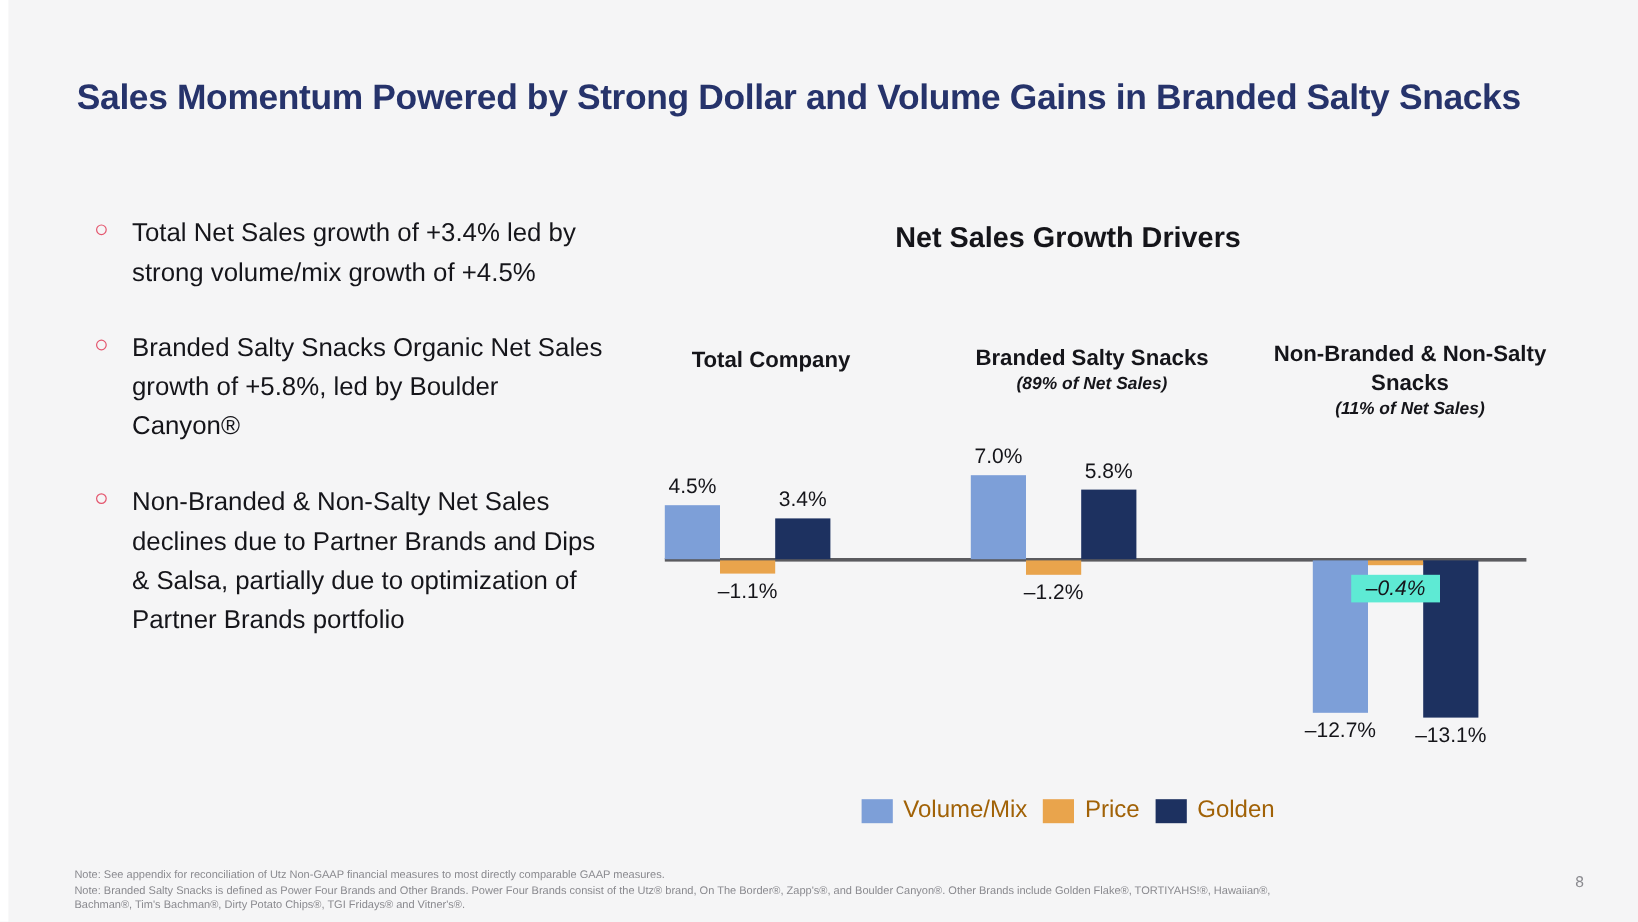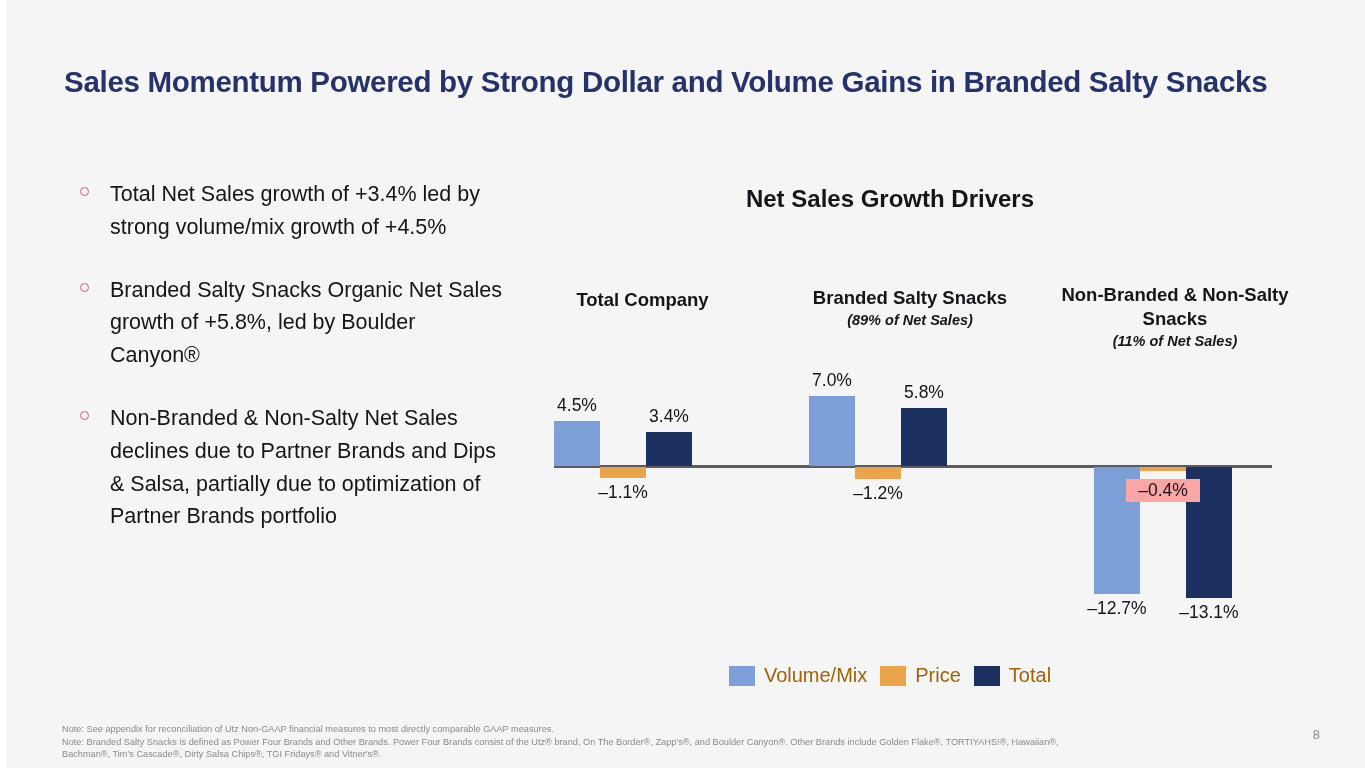--- a/index.html
+++ b/index.html
@@ -144,24 +144,25 @@
 
   .vlabel {
     position: absolute;
     font-size: 17.5px;
     color: #15151a;
     text-align: center;
     width: 76px;
     white-space: nowrap;
   }
   .vlabel.boxed {
-    background: #fca5a5;
+    background: #5eead4;
     padding: 1px 4px;
     width: 66px;
     z-index: 5;
+    font-style: italic;
   }
 
   
   .legend {
     position: absolute;
     left: 0;
     top: 486px;
     width: 740px;
     display: flex;
     justify-content: center;
@@ -268,26 +269,26 @@
         <div class="legend-item">
           <span class="swatch" style="background: rgb(125, 159, 216);"></span>
           <span class="legend-label">Volume/Mix</span>
         </div>
         <div class="legend-item">
           <span class="swatch" style="background: rgb(233, 164, 76);"></span>
           <span class="legend-label">Price</span>
         </div>
         <div class="legend-item">
           <span class="swatch" style="background: rgb(29, 49, 96);"></span>
-          <span class="legend-label">Total</span>
+          <span class="legend-label">Golden</span>
         </div>
       </div>
   </div>
 
   <div class="footnotes">
     <div>Note: See appendix for reconciliation of Utz Non-GAAP financial measures to most directly comparable GAAP measures.</div>
     <div>Note: Branded Salty Snacks is defined as Power Four Brands and Other Brands. Power Four Brands consist of the Utz® brand, On The Border®, Zapp's®, and Boulder Canyon®. Other Brands include Golden Flake®, TORTIYAHS!®, Hawaiian®,</div>
-    <div>Bachman®, Tim's Cascade®, Dirty Salsa Chips®, TGI Fridays® and Vitner's®.</div>
+    <div>Bachman®, Tim's Bachman®, Dirty Potato Chips®, TGI Fridays® and Vitner's®.</div>
   </div>
 
   <div class="page-num">8</div>
 
 </div>
 
 </body></html>

